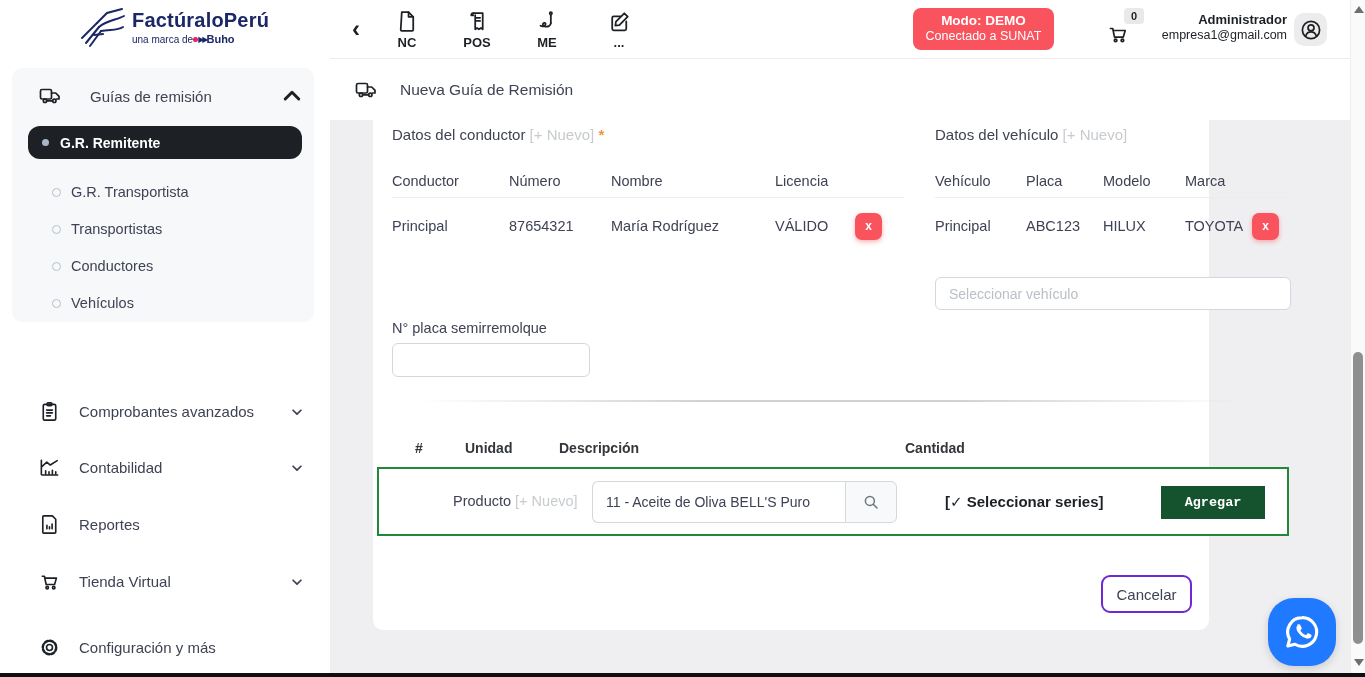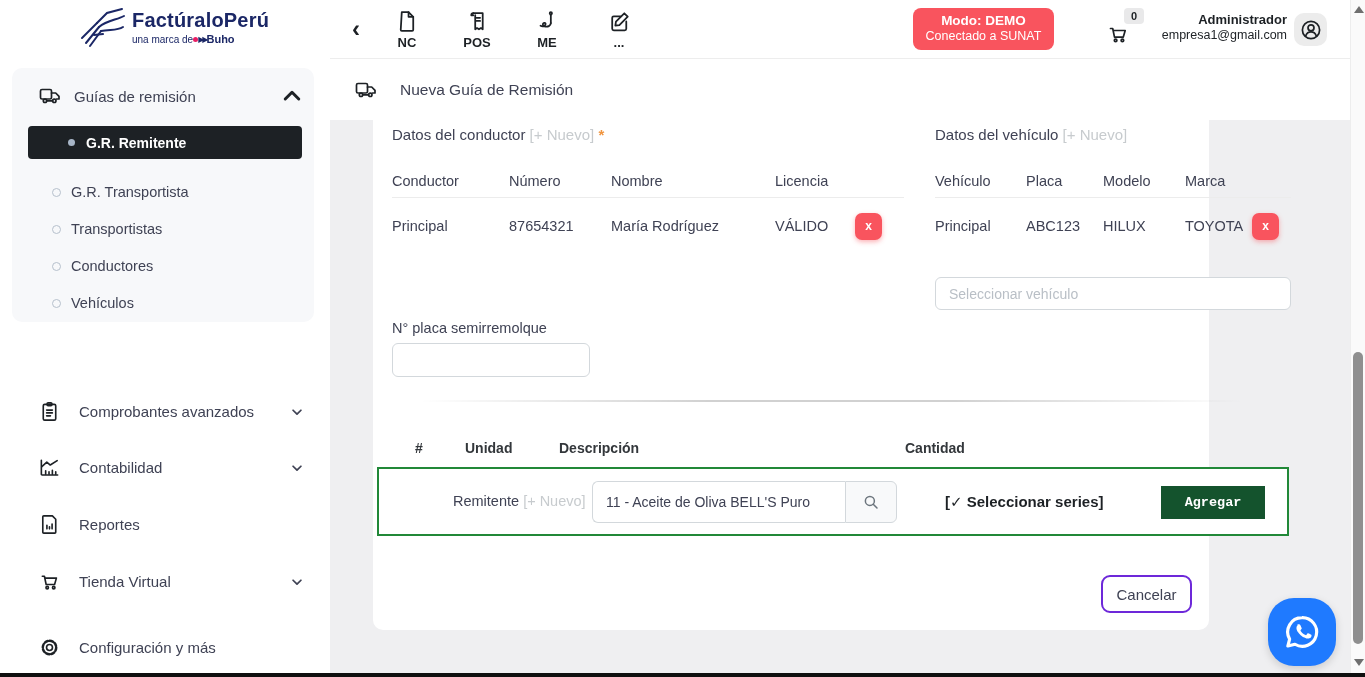--- a/index.html
+++ b/index.html
@@ -33,24 +33,24 @@
   .user-email { font-size:12.5px; color:#212529; margin-top:1px; }
   .avatar { position:absolute; left:1294px; top:13px; width:33px; height:33px; border-radius:10px; background:#ececec;
     display:flex; align-items:center; justify-content:center; cursor:pointer; }
   .avatar svg { width:24px; height:24px; stroke:#1d2125; }
 
   
   .sidebar { position:absolute; left:0; top:58px; width:330px; height:615px; background:#fff; z-index:4; }
   .nav-group { position:absolute; left:12px; top:10px; width:302px; height:254px; background:#f7f8fa; border-radius:10px; }
   .group-header { position:absolute; left:26px; top:16px; width:266px; display:flex; align-items:center; cursor:pointer; }
   .group-header svg { width:24px; height:24px; stroke:#1d2125; flex:0 0 auto; }
-  .group-header .gh-label { font-size:15px; color:#3f4254; margin-left:12px; flex:1; }
+  .group-header .gh-label { font-size:15px; color:#3f4254; margin-left:28px; flex:1; }
   .chev { width:14px; height:14px; stroke:#3f4254; }
-  .sub-pill { position:absolute; left:16px; top:58px; width:274px; height:33px; background:#1d2125; border-radius:4px;
-    display:flex; align-items:center; padding-left:40px; cursor:pointer; }
+  .sub-pill { position:absolute; left:16px; top:58px; width:274px; height:33px; background:#1d2125; border-radius:12px;
+    display:flex; align-items:center; padding-left:14px; cursor:pointer; }
   .sub-pill .bullet { width:7px; height:7px; border-radius:50%; background:#a8b6c8; }
   .sub-pill .sp-label { color:#fff; font-weight:bold; font-size:14px; margin-left:11px; }
   .sub-item { position:absolute; left:40px; display:flex; align-items:center; cursor:pointer; }
   .sub-item .ring { width:9px; height:9px; border-radius:50%; border:1.5px solid #b6c0cc; }
   .sub-item .si-label { font-size:14.5px; color:#3f4254; margin-left:10px; }
   .nav-item { position:absolute; left:38px; width:266px; display:flex; align-items:center; cursor:pointer; }
   .nav-item svg.ni-icon { width:23px; height:23px; stroke:#1d2125; flex:0 0 auto; }
   .nav-item .ni-label { font-size:15px; color:#3f4254; margin-left:18px; flex:1; }
 
   
@@ -339,21 +339,21 @@
 
     <div class="divider"></div>
 
     <span class="items-head" style="left:42px; font-weight:600">#</span>
     <span class="items-head" style="left:92px">Unidad</span>
     <span class="items-head" style="left:186px">Descripción</span>
     <span class="items-head" style="left:532px">Cantidad</span>
 
     <div class="green-row">
       <div class="prod-label">
-        <span>Remitente</span>
+        <span>Producto</span>
         <span class="new-link">[+ Nuevo]</span>
       </div>
       <div class="search-group">
         <input class="search-input" value="11 - Aceite de Oliva BELL'S Puro" style="">
         <button class="search-btn">
           <svg viewBox="0 0 24 24" fill="none" stroke-width="2" stroke-linecap="round">
             <circle cx="10.5" cy="10.5" r="6"></circle>
               <path d="M15 15l5 5"></path>
           </svg>
         </button>

